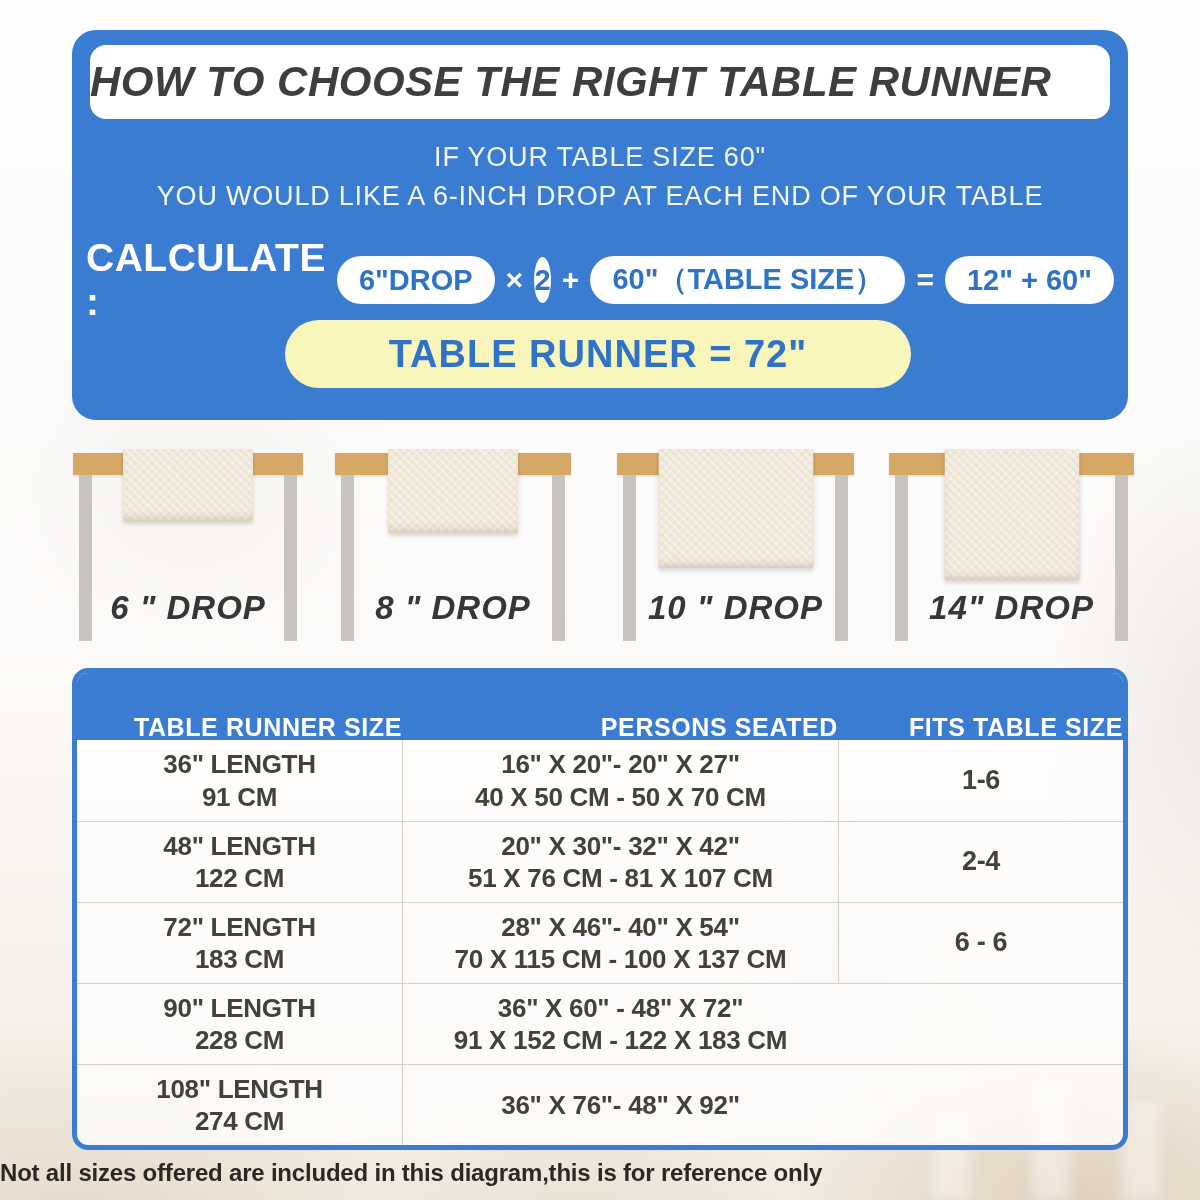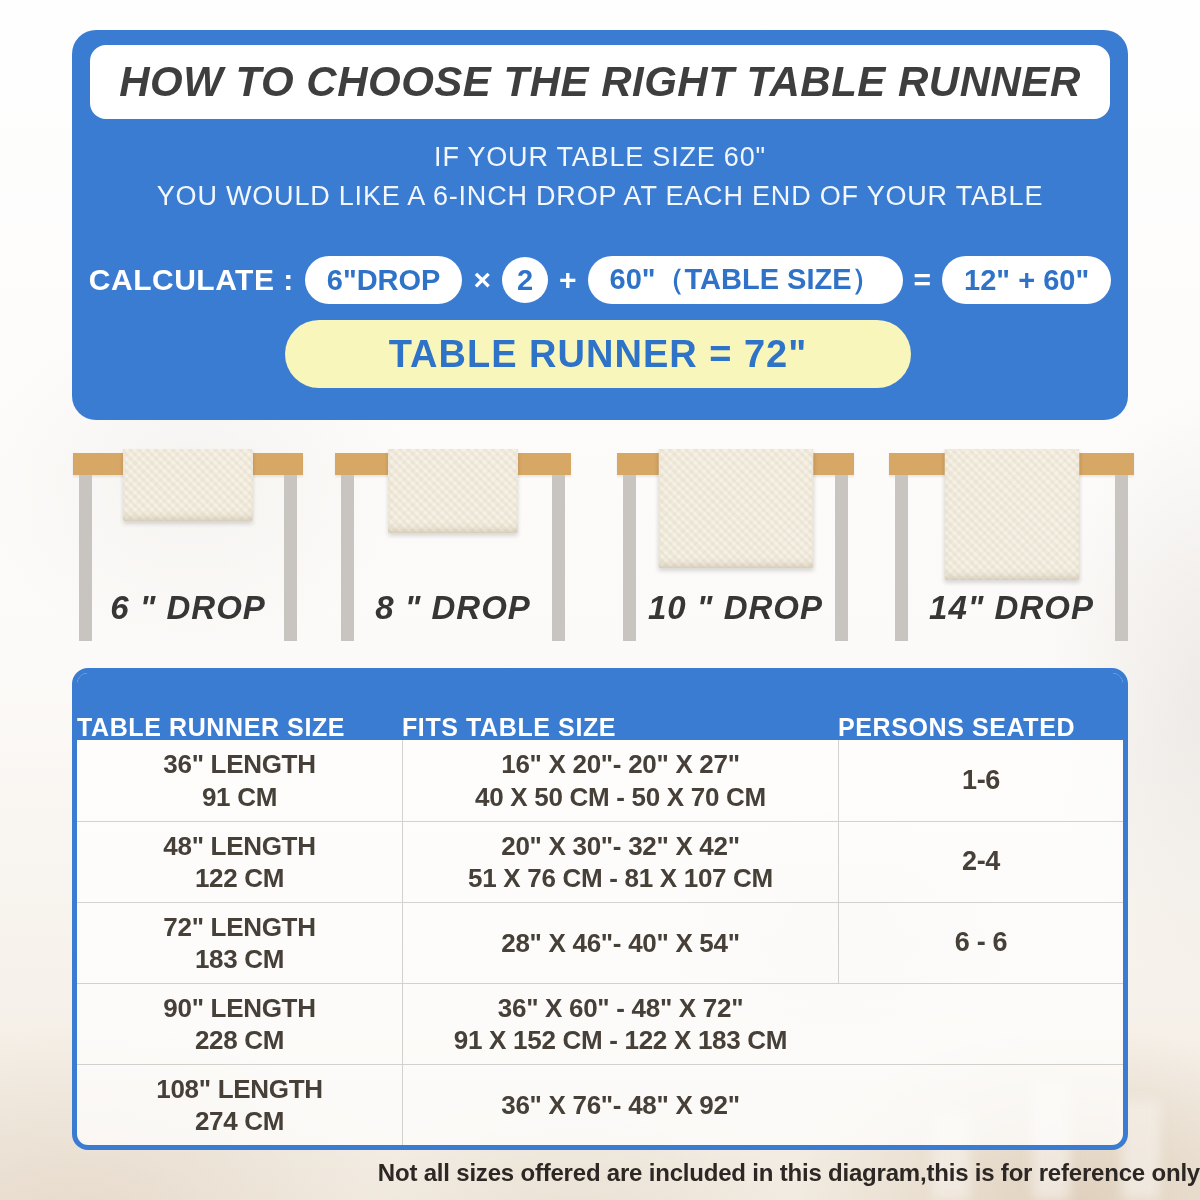--- a/index.html
+++ b/index.html
@@ -33,35 +33,35 @@
   .chair-hint.c1{right:130px;} .chair-hint.c2{right:230px;height:90px;} .chair-hint.c3{right:40px;height:100px;}
 
   
   .banner{
     position:absolute;left:72px;top:30px;width:1056px;height:390px;
     background:var(--primary-blue);border-radius:24px;
   }
   .title-box{
     position:absolute;left:18px;right:18px;top:15px;height:74px;
     background:#ffffff;border-radius:16px;
-    display:flex;align-items:center;justify-content:center;
+    display:flex;align-items:center;justify-content:flex-start;
   }
   .main-title{
     font-size:42px;font-weight:bold;font-style:italic;color:#3e3e3e;
     letter-spacing:0.5px;white-space:nowrap;
   }
   .banner-sub{position:absolute;left:0;right:0;text-align:center;color:#f2f7fd;
     font-size:27px;font-weight:500;letter-spacing:0.8px;}
   .sub1{top:112px;}
   .sub2{top:151px;}
   .calc-row{
     position:absolute;top:225px;left:14px;right:14px;height:50px;
     display:flex;align-items:center;justify-content:center;gap:11px;
   }
-  .calc-label{color:#ffffff;font-size:30px;font-weight:bold;letter-spacing:0.5px;}
+  .calc-label{color:#ffffff;font-size:39px;font-weight:bold;letter-spacing:0.5px;}
   .pill{
     background:#ffffff;border-radius:26px;height:48px;
     display:flex;align-items:center;justify-content:center;
     color:var(--pill-text-blue);font-size:29px;font-weight:bold;
     padding:0 22px;white-space:nowrap;
   }
   .op{color:#ffffff;font-size:30px;font-weight:bold;}
   .circle{
     background:#ffffff;border-radius:50%;width:46px;height:46px;padding:0;
     display:flex;align-items:center;justify-content:center;
@@ -110,35 +110,35 @@
   
   .size-table{
     position:absolute;left:72px;top:668px;width:1056px;height:482px;
     border:5px solid var(--primary-blue);border-radius:16px;overflow:hidden;
     background:rgba(255,255,255,0.72);
   }
   .thead{
     display:grid;grid-template-columns:325px 436px 1fr;height:67px;
     background:var(--primary-blue);align-items:center;
   }
-  .th{text-align:left;color:#ffffff;font-size:25px;font-weight:bold;letter-spacing:0.6px;margin-top:40px;}
+  .th{text-align:right;color:#ffffff;font-size:25px;font-weight:bold;letter-spacing:0.6px;margin-top:40px;}
   .tr{display:grid;grid-template-columns:325px 436px 1fr;height:81px;}
   .tr + .tr{border-top:1px solid rgba(150,145,140,0.4);}
   .td{
     display:flex;flex-direction:column;align-items:center;justify-content:center;
     text-align:center;color:#474039;font-size:26px;font-weight:bold;line-height:1.24;
     letter-spacing:-0.3px;
   }
   .td.c2,.td.c3{border-left:1px solid rgba(150,145,140,0.4);}
   .td.c3{font-size:27px;}
 
   
   .footnote{
-    position:absolute;left:0;right:0;top:1159px;text-align:right;
-    font-size:24px;font-weight:bold;color:#2c2724;letter-spacing:-0.2px;margin-left:48px;
+    position:absolute;left:0;right:0;top:1159px;text-align:left;
+    font-size:24px;font-weight:bold;color:#2c2724;letter-spacing:-0.2px;
   }
 </style>
 </head>
 <body>
 
 <div class="bg">
   <div class="chair-hint c1"></div>
   <div class="chair-hint c2"></div>
   <div class="chair-hint c3"></div>
 </div>
@@ -191,22 +191,22 @@
     <div class="leg left"></div>
     <div class="leg right"></div>
     <div class="runner"></div>
     <div class="drop-label">14" DROP</div>
   </div>
 </div>
 
 <div class="size-table">
   <div class="thead">
     <div class="th">TABLE RUNNER SIZE</div>
+    <div class="th">PERSONS SEATED</div>
     <div class="th">FITS TABLE SIZE</div>
-    <div class="th">PERSONS SEATED</div>
   </div>
   <div class="tbody">
 
     <div class="tr">
       <div class="td c1">
         <span>36" LENGTH</span>
         <span>91 CM</span>
       </div>
       <div class="td c2">
         <span>16" X 20"- 20" X 27"</span>
@@ -227,20 +227,21 @@
       <div class="td c3">2-4</div>
     </div>
 
     <div class="tr">
       <div class="td c1">
         <span>72" LENGTH</span>
         <span>183 CM</span>
       </div>
       <div class="td c2">
         <span>28" X 46"- 40" X 54"</span>
+        <span>70 X 115 CM - 100 X 137 CM</span>
       </div>
       <div class="td c3">6 - 6</div>
     </div>
 
     <div class="tr">
       <div class="td c1">
         <span>90" LENGTH</span>
         <span>228 CM</span>
       </div>
       <div class="td c2">

